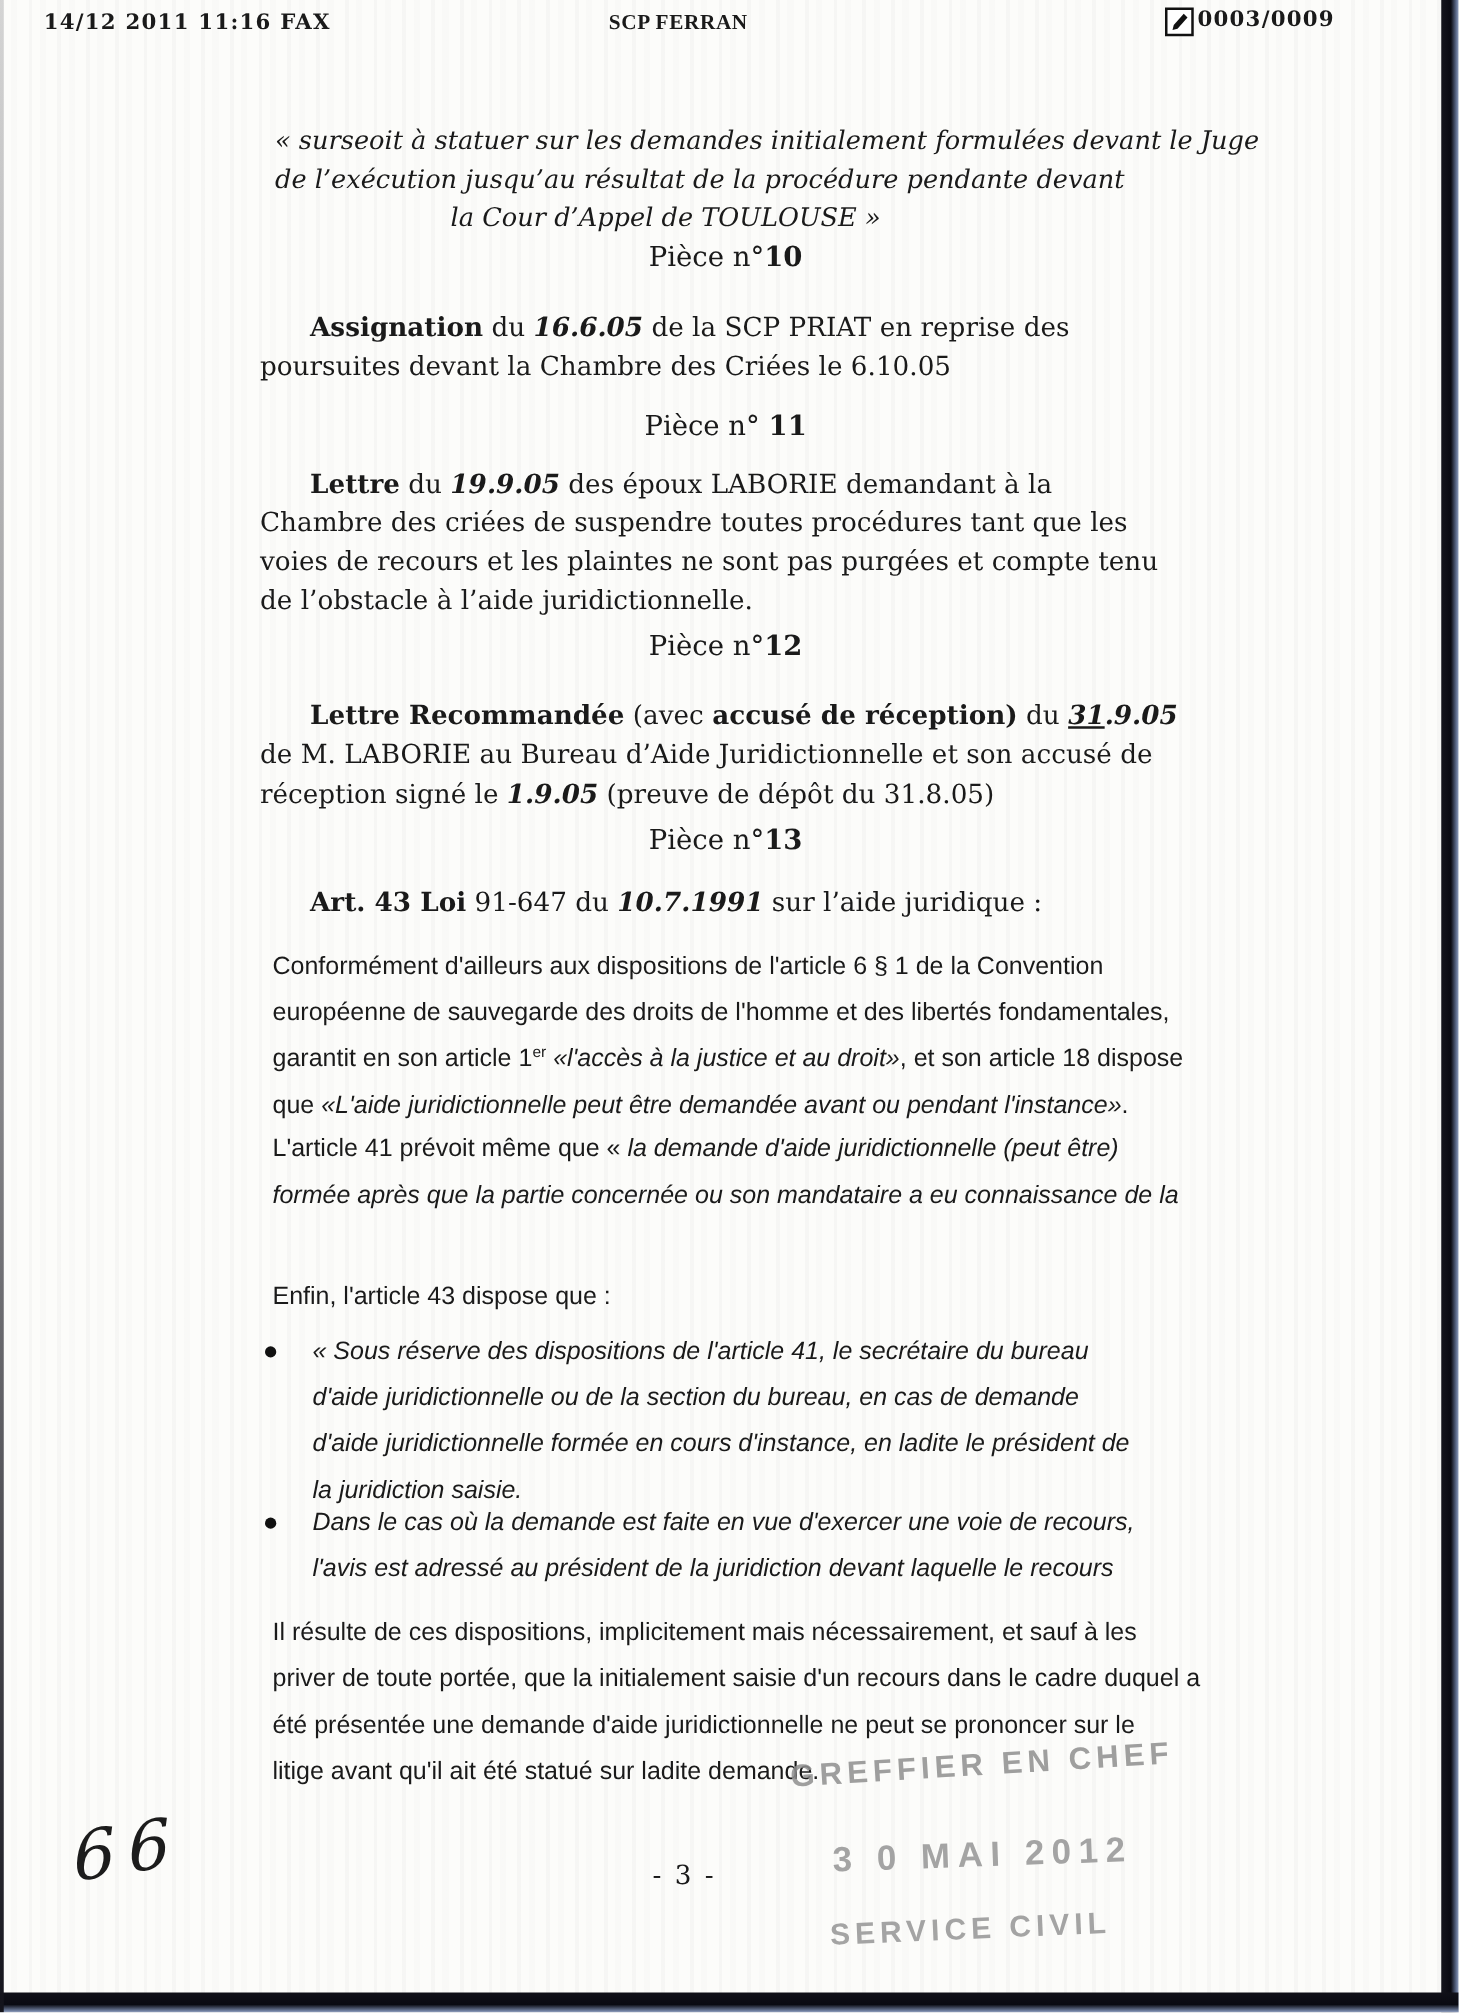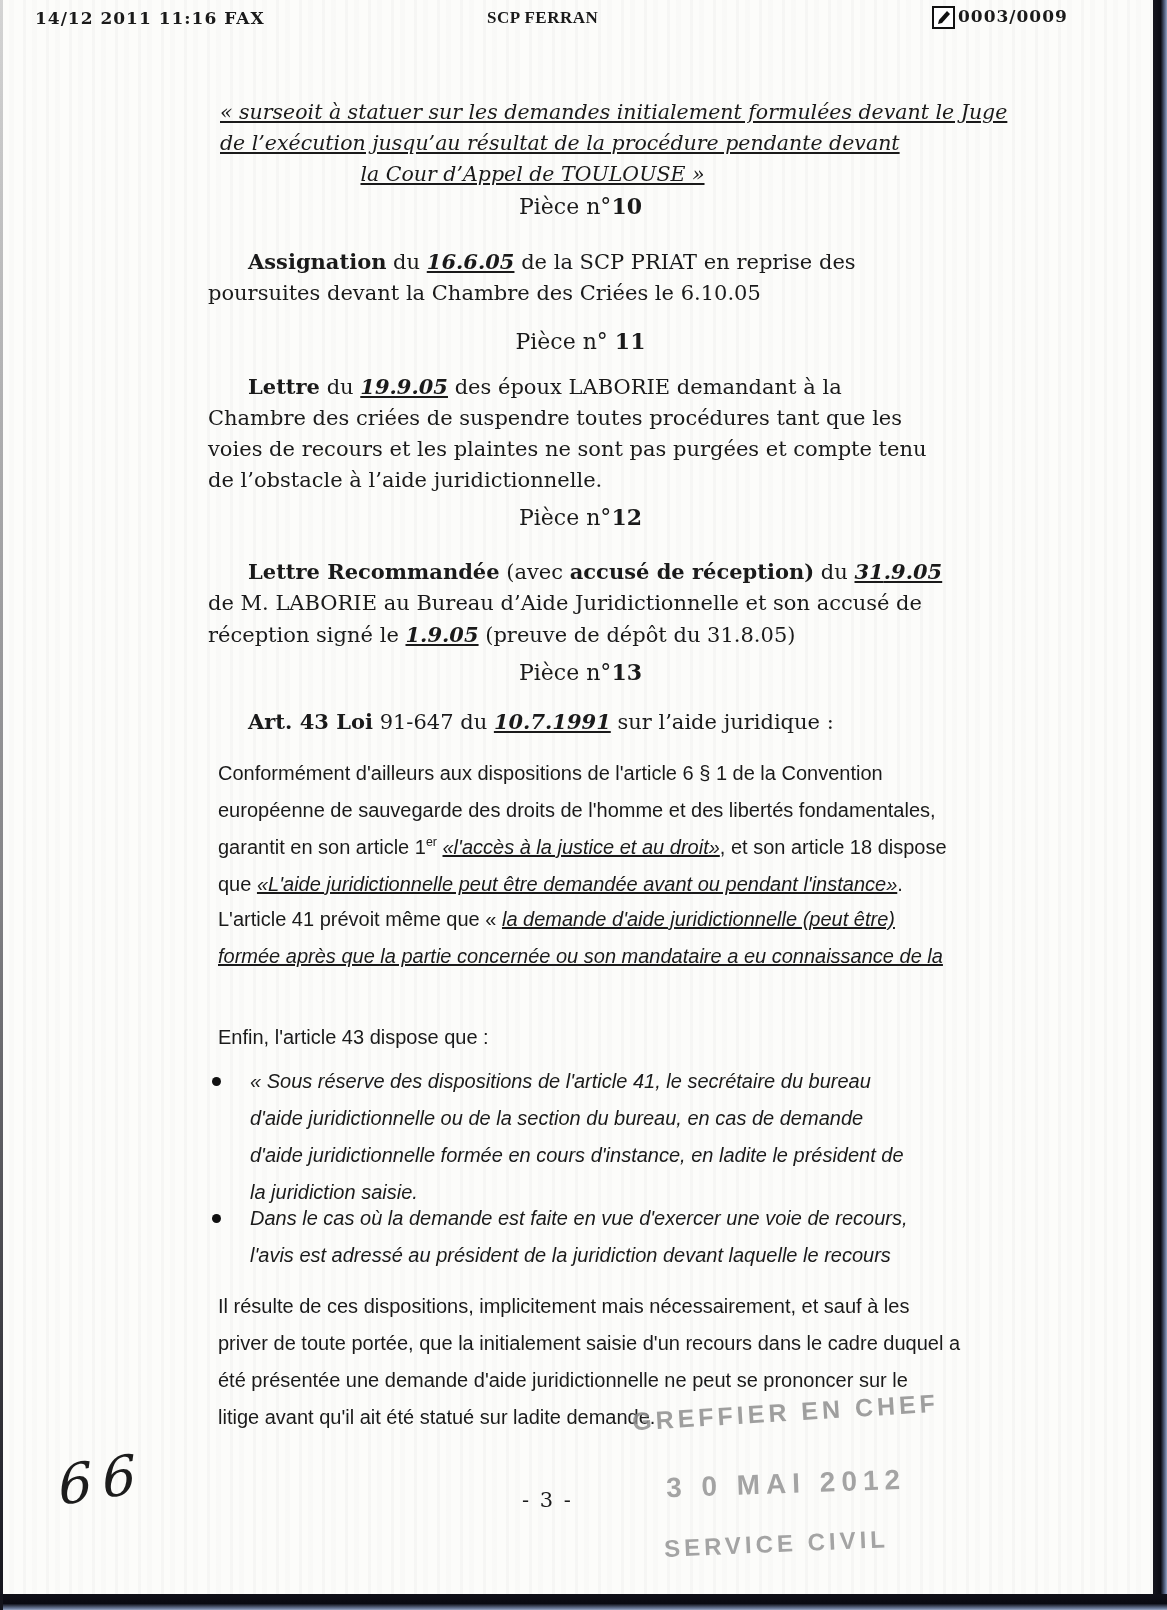--- a/index.html
+++ b/index.html
@@ -31,21 +31,21 @@
   .fax-time{position:absolute;left:35px;top:2px;}
   .fax-sender{position:absolute;left:487px;top:2px;letter-spacing:0.5px;font-family:Liberation Serif, serif;}
   .fax-count{position:absolute;left:932px;top:0;display:flex;align-items:flex-start;gap:3px;}
   .fax-icon{display:inline-block;width:19px;height:19px;border:2px solid #111;position:relative;background:#fff;}
   .fax-icon svg{position:absolute;inset:0;}
 
   
   .blk{position:absolute;left:208px;width:745px;font-size:21px;line-height:31px;}
   .line{white-space:nowrap;}
   .b{font-weight:bold;}
-  .i{font-style:italic;text-decoration:underline;}
+  .i{font-style:italic;}
   .u{text-decoration:underline;margin-top:36px;}
   sup{font-size:0.62em;line-height:0;}
   .indent-first .line:first-child{padding-left:40px;}
 
   .quote{font-style:italic;left:220px;font-size:20.5px;line-height:31px;}
   .quote .line:nth-child(3){text-align:center;white-space:normal;padding-right:120px;}
 
   .heading{position:absolute;left:208px;width:745px;text-align:center;font-size:22px;line-height:28px;}
 
   .sans{font-family:"Liberation Sans", sans-serif;left:218px;width:760px;font-size:20px;line-height:37px;}

